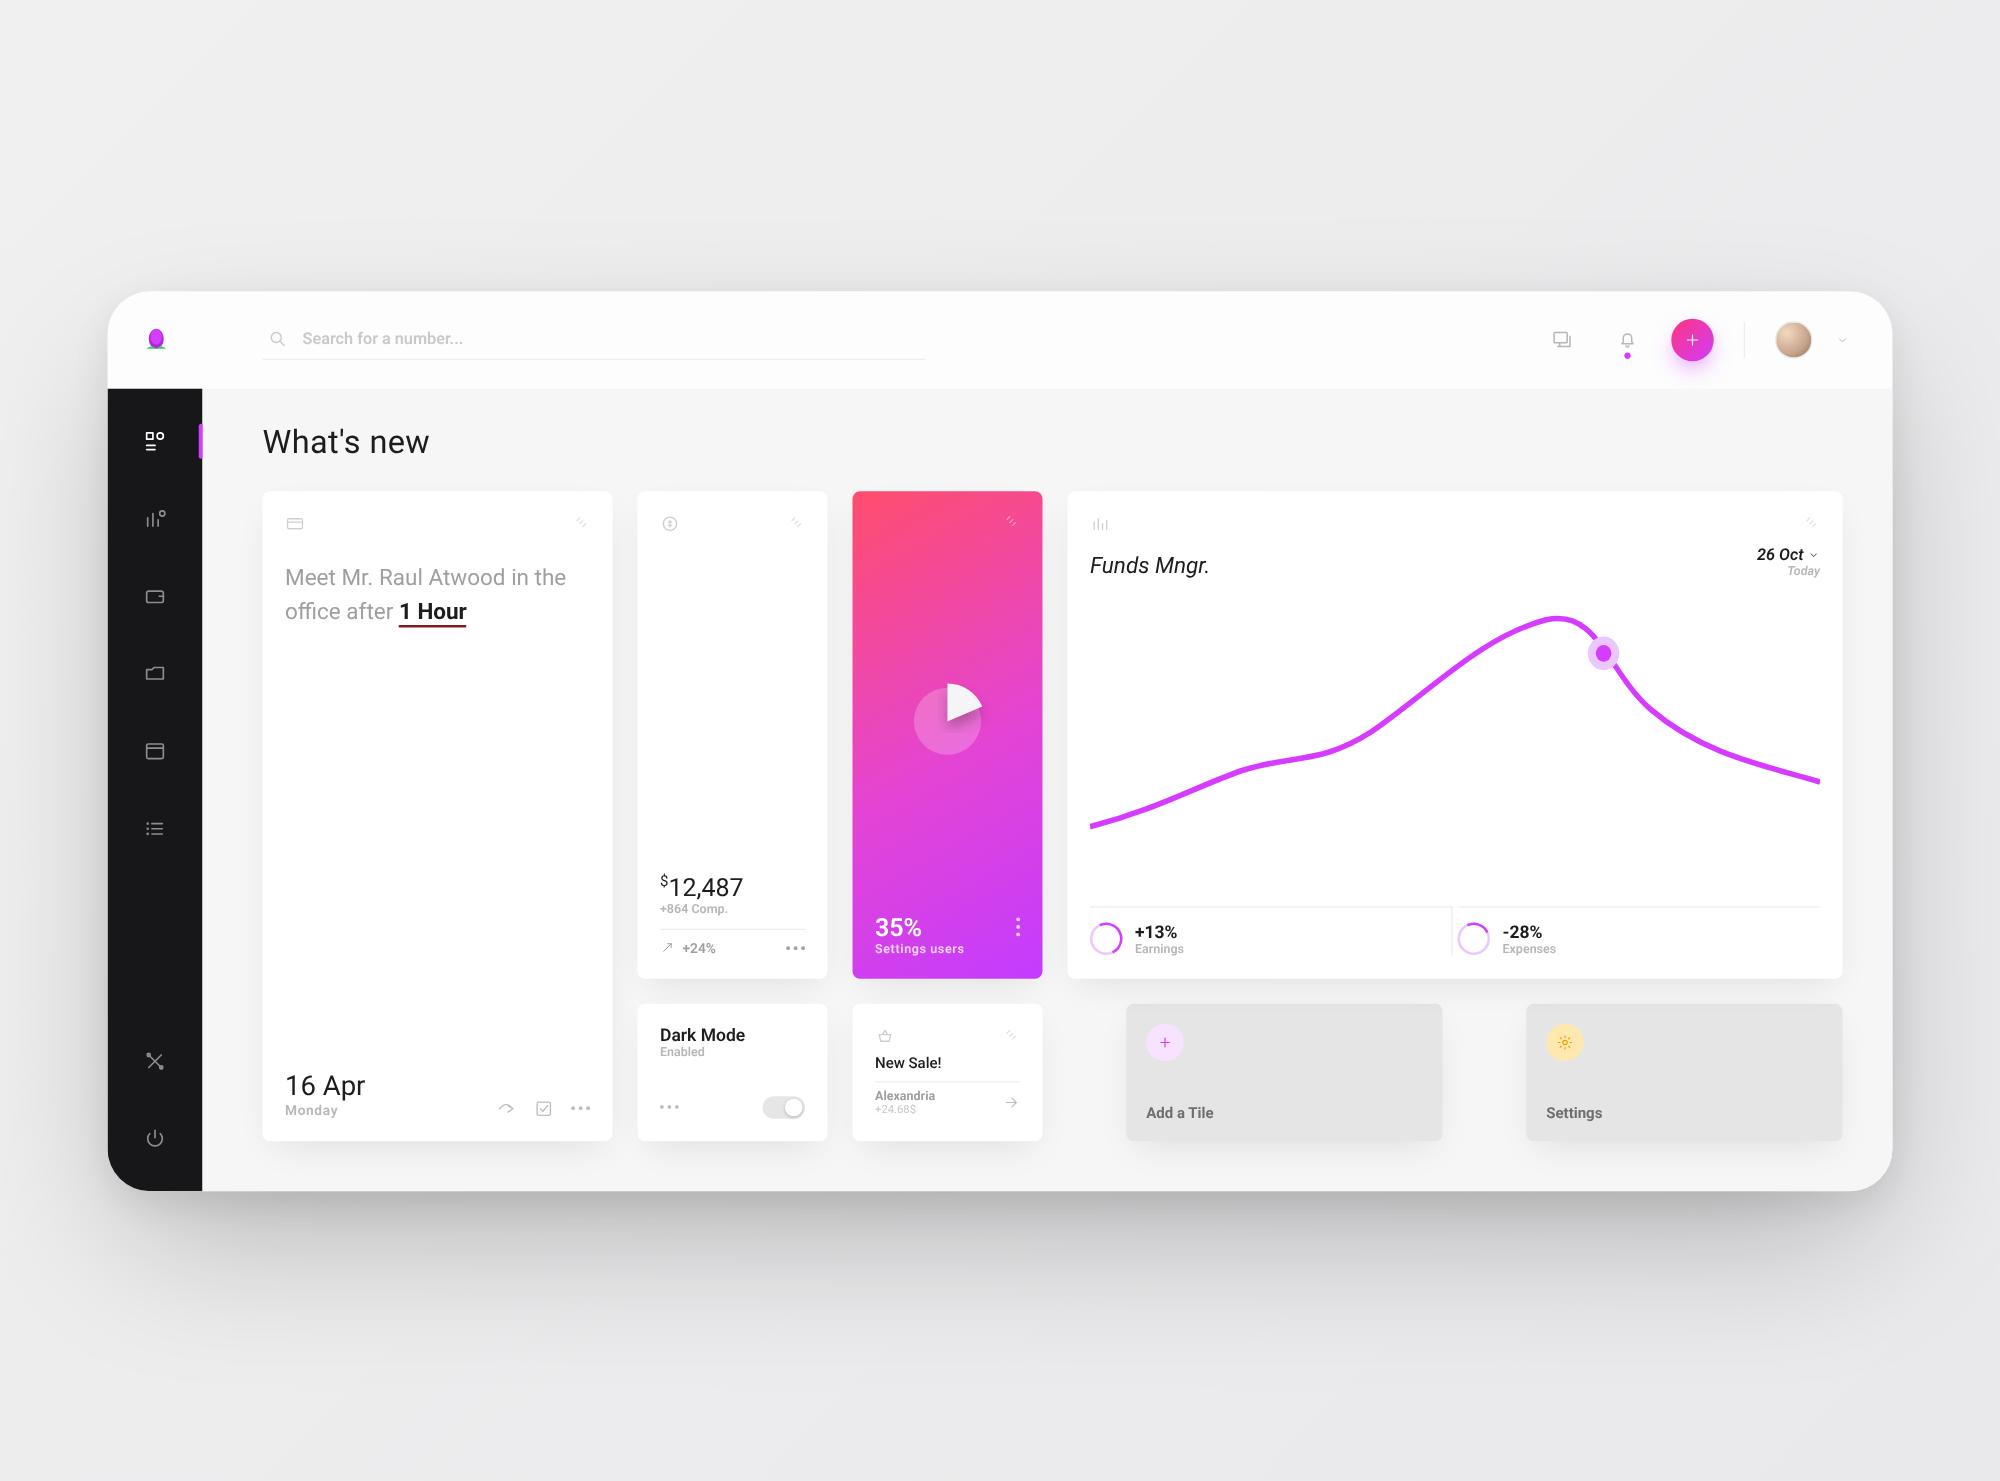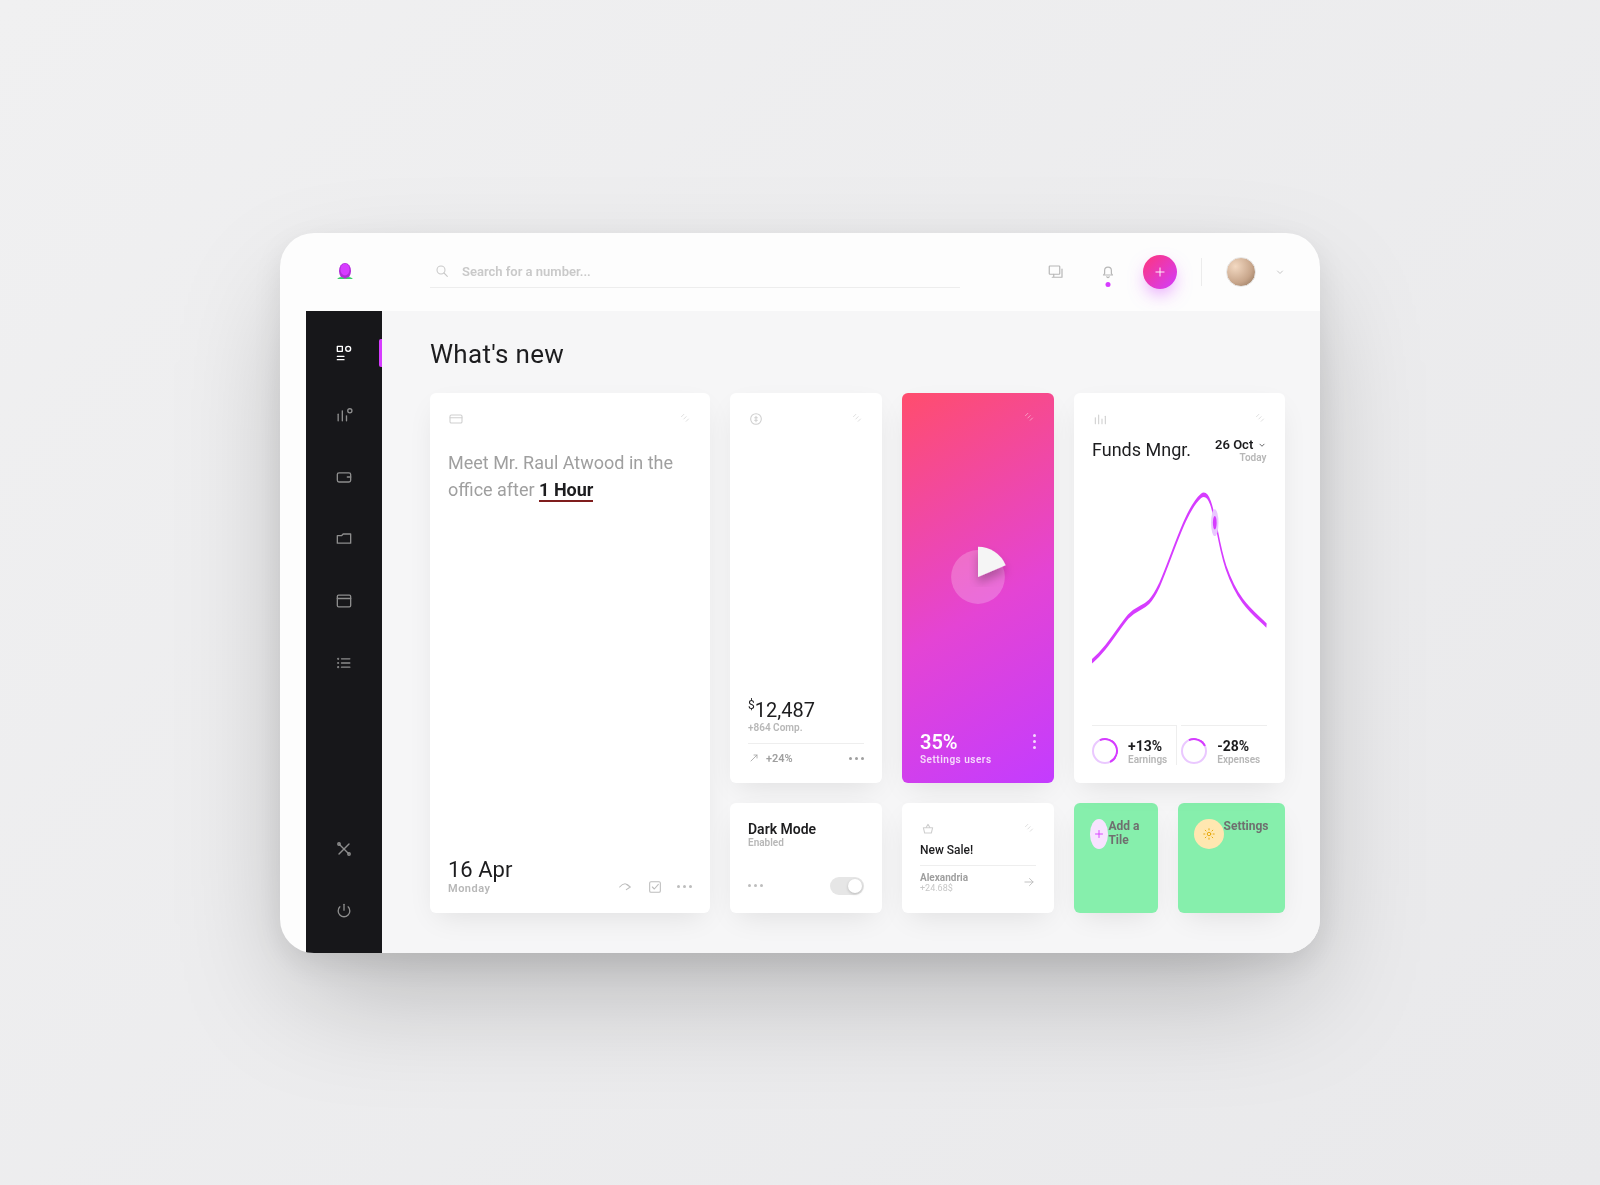--- a/index.html
+++ b/index.html
@@ -9,29 +9,28 @@
     background: linear-gradient(135deg, #f0f0f1, #e9e9eb);
     display: flex;
     align-items: center;
     justify-content: center;
     min-height: 100vh;
     width: 100vw;
   }
 
   
   .device {
-    width: 1040px;
+    width: 1428px;
     height: 720px;
     background: #fdfdfd;
     border-radius: 34px;
     box-shadow: 0 50px 120px -20px rgba(0,0,0,.25), 0 10px 30px rgba(0,0,0,.08);
     display: flex;
     flex-direction: column;
     overflow: hidden;
-    padding-left: 26px;
   }
 
   
   .topbar {
     height: 78px;
     display: flex;
     align-items: center;
     padding: 0 34px 0 22px;
     gap: 18px;
   }
@@ -188,41 +187,41 @@
   
   .sale { grid-column: 3; grid-row: 3; }
   .sale .ttl { font-size: 12px; color: #1d1d1f; font-weight: 500; margin-top: 6px; }
   .sale .divider { height: 1px; background: #eee; margin: 8px 0 6px; }
   .sale .loc-row { display: flex; align-items: center; justify-content: space-between; color: #bdbdbd; gap: 34px; }
   .sale .loc { font-size: 10px; font-weight: 700; color: #9f9f9f; }
   .sale .amt { font-size: 9px; color: #c7c7c7; }
 
   
   .funds { grid-column: 4; grid-row: 1 / span 2; }
-  .funds-head { display: flex; align-items: center; justify-content: space-between; margin-top: 10px; }
+  .funds-head { display: flex; align-items: flex-end; justify-content: space-between; margin-top: 10px; font-style: italic; }
   .funds-head .ttl { font-size: 18px; color: #1d1d1f; }
   .funds-head .date-pick { text-align: right; font-size: 13px; color: #1d1d1f; font-weight: 600; }
   .funds-head .date-pick .sub { font-size: 10px; color: #b7b7b7; display: block; font-weight: 600; }
   .chart { flex: 1; position: relative; margin-top: 6px; }
   .chart svg { width: 100%; height: 100%; }
   .funds .stats {
     display: grid; grid-template-columns: 1fr 1fr; gap: 4px;
     margin-top: 10px;
   }
   .stat { display: flex; align-items: center; gap: 10px; border-top: 1px solid #eee; padding-top: 12px; }
   .stat:first-child { border-right: 1px solid #eee; }
   .ring { width: 26px; height: 26px; border-radius: 50%; border: 2px solid #eac8ff; position: relative; }
   .ring::after { content: ""; position: absolute; inset: -2px; border-radius: 50%; border: 2px solid transparent; border-top-color: #d63cff; border-right-color: #d63cff; transform: rotate(20deg); }
   .ring.neg::after { border-top-color: #d63cff; border-right-color: transparent; }
   .stat .num { font-size: 14px; font-weight: 700; color: #1d1d1f; }
   .stat .lab { font-size: 10px; color: #b7b7b7; font-weight: 600; }
 
   
   .tile-row { grid-column: 4; grid-row: 3; display: grid; grid-template-columns: 1fr 1fr; gap: 20px; }
-  .tile { background: #86efac; border-radius: 6px; box-shadow: 0 10px 28px -8px rgba(0,0,0,.10); padding: 16px; display: flex; flex-direction: row; justify-content: space-between; }
+  .tile { background: #e5e5e5; border-radius: 6px; box-shadow: 0 10px 28px -8px rgba(0,0,0,.10); padding: 16px; display: flex; flex-direction: column; justify-content: space-between; margin-left: 47px; }
   .tile .circ {
     width: 30px; height: 30px; border-radius: 50%;
     display: flex; align-items: center; justify-content: center;
     color: #d63cff;
   }
   .tile.add .circ { background: #f7e3ff; }
   .tile.set .circ { background: #ffe7b0; color: #e5a500; }
   .tile .ttl { font-size: 12px; font-weight: 700; color: #6f6f6f; }
 
   

